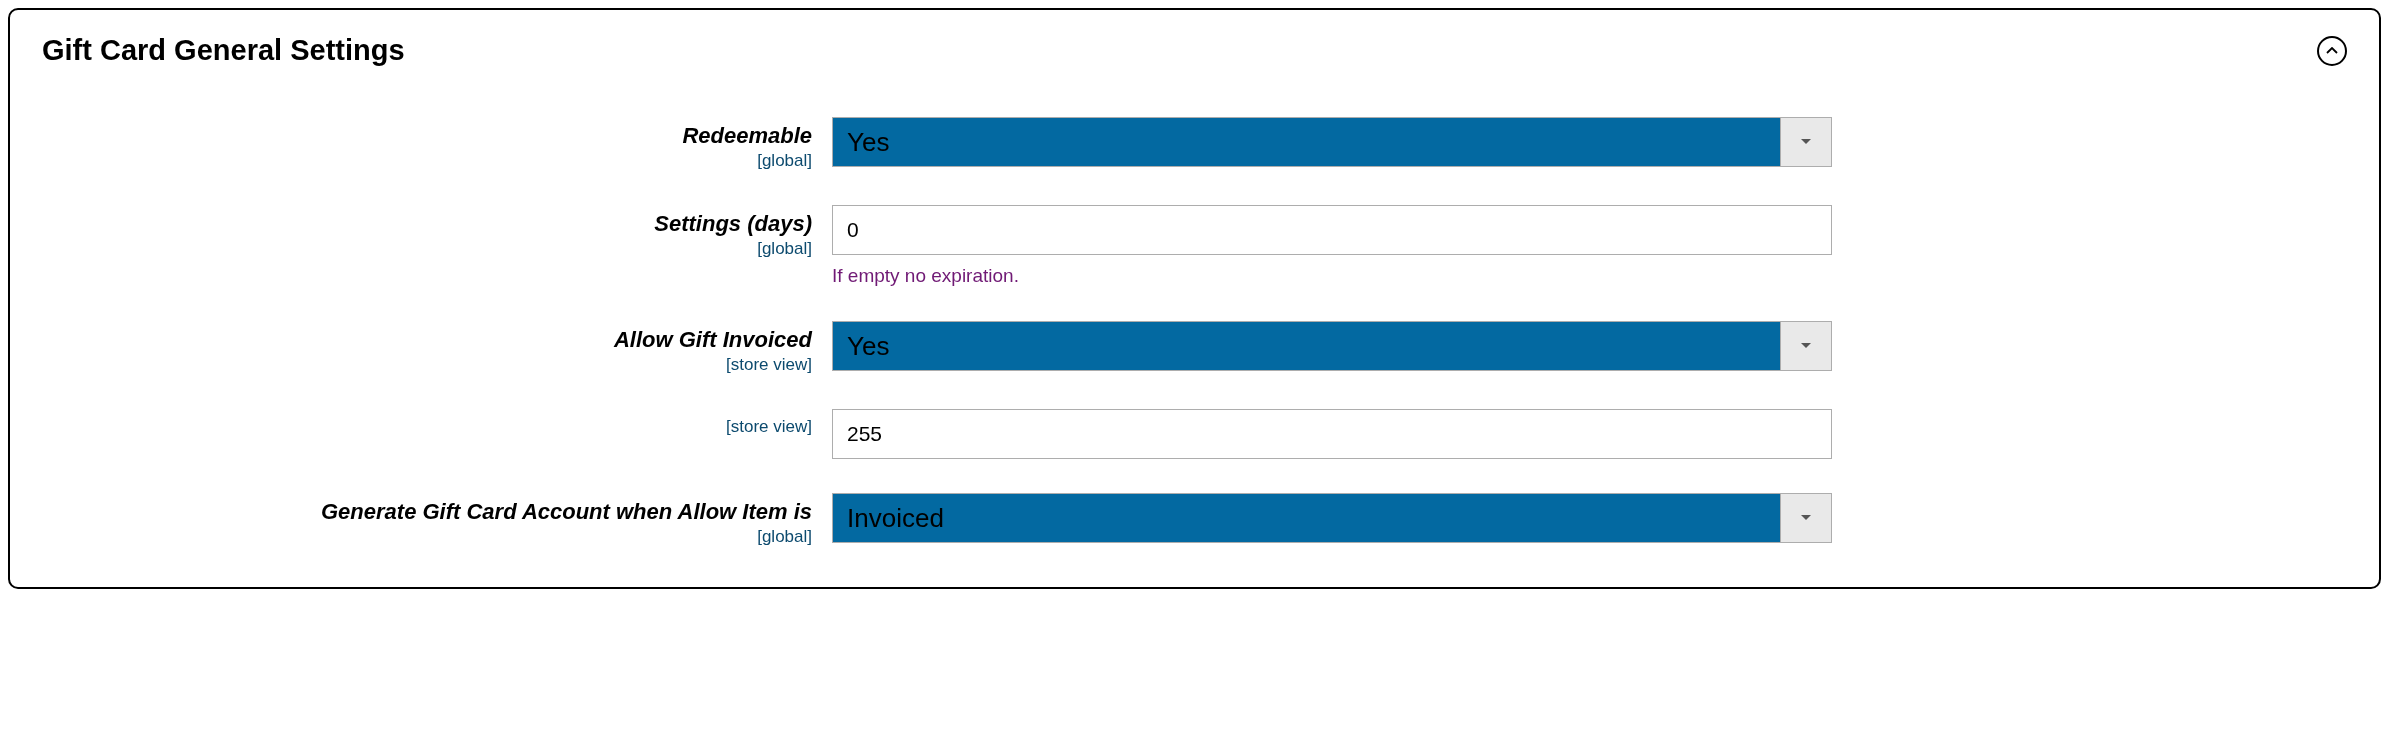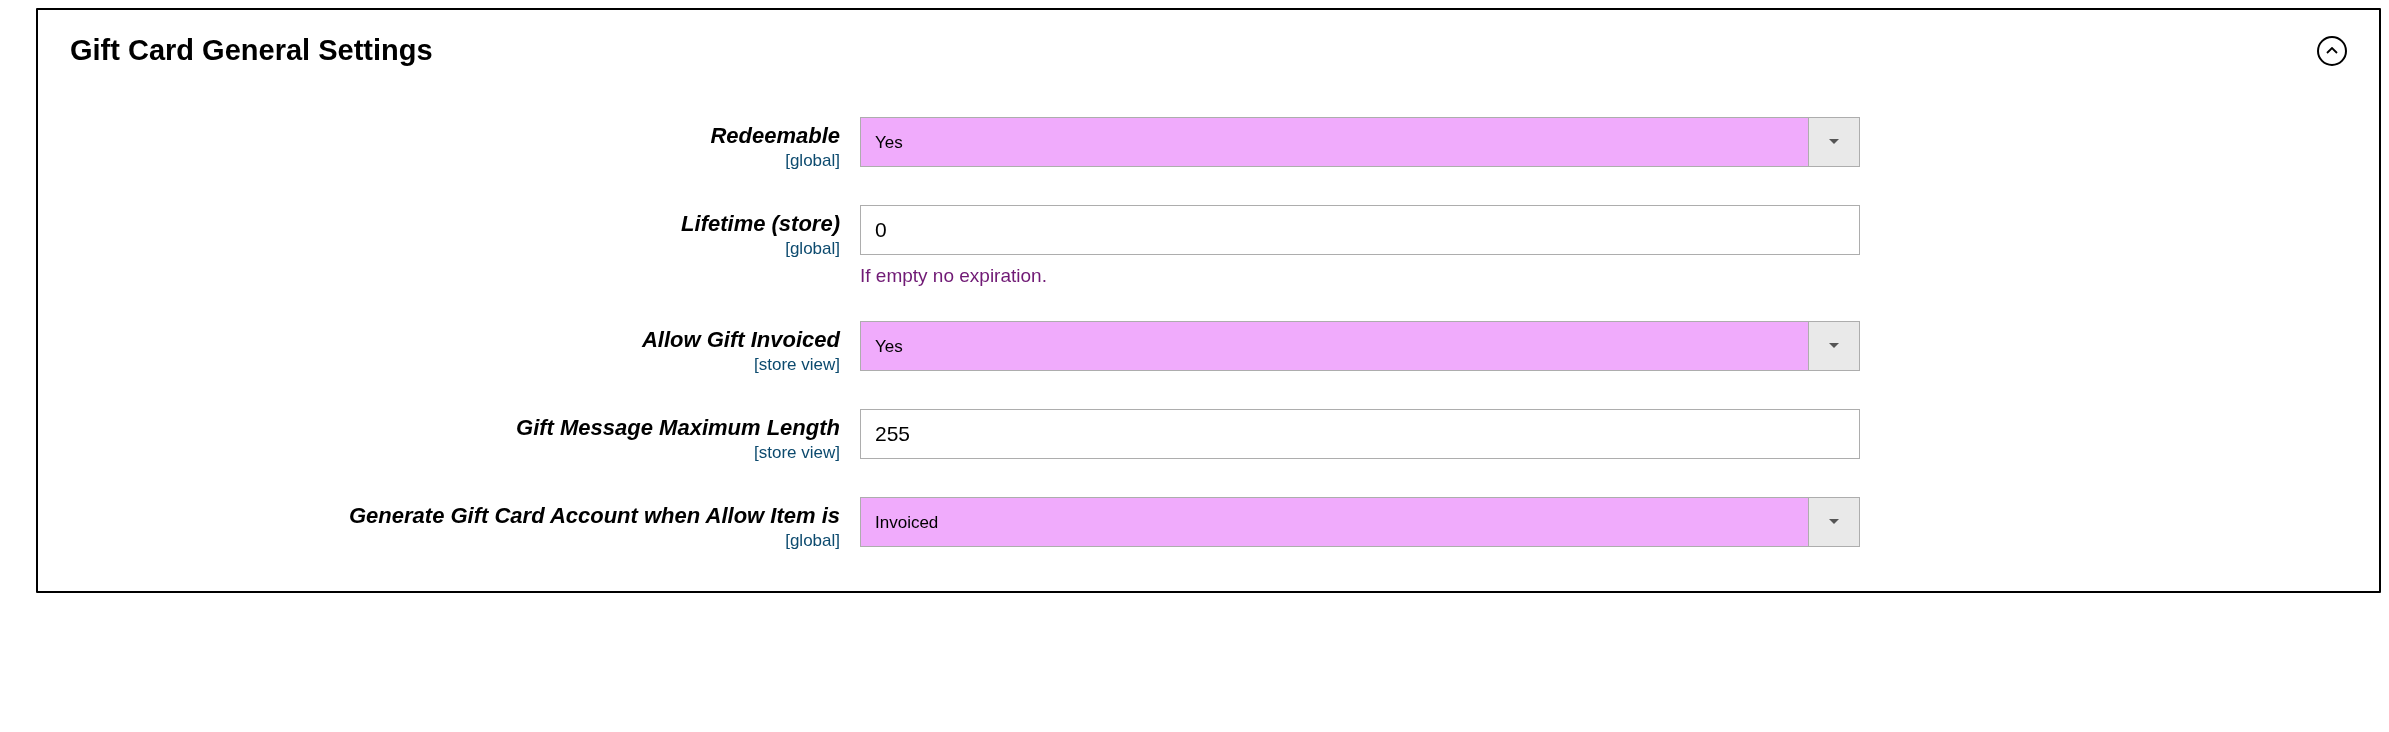--- a/index.html
+++ b/index.html
@@ -5,24 +5,23 @@
   * { box-sizing: border-box; }
   body {
     margin: 0;
     padding: 8px;
     font-family: Arial, Helvetica, sans-serif;
     background: #fff;
     color: #000;
   }
   .panel {
     border: 2.5px solid #000;
-    border-radius: 1px;
+    border-radius: 10px;
     padding: 24px 32px 40px 32px;
     position: relative;
-    margin-left: 28px;
   }
   .panel-header {
     display: flex;
     justify-content: space-between;
     align-items: center;
     margin-bottom: 50px;
   }
   .panel-title {
     font-size: 29px;
     font-weight: 700;
@@ -72,24 +71,24 @@
     width: 1000px;
   }
   .select-wrap {
     position: relative;
     width: 100%;
     height: 50px;
   }
   .select-wrap select {
     width: 100%;
     height: 100%;
-    font-size: 17px;
+    font-size: 26px;
     padding: 0 14px;
     border: 1px solid #adadad;
-    background: #f0abfc;
+    background: #0369a1;
     appearance: none;
     -webkit-appearance: none;
     cursor: pointer;
   }
   .select-arrow {
     position: absolute;
     right: 0;
     top: 0;
     width: 52px;
     height: 100%;
@@ -151,21 +150,21 @@
             <svg viewBox="0 0 12 8">
                 <path d="M1 1 L6 6 L11 1 Z"></path>
               </svg>
           </div>
         </div>
       </div>
     </div>
 
     <div class="form-row">
       <div class="label-col">
-        <div class="label-text">Lifetime (store)</div>
+        <div class="label-text">Settings (days)</div>
         <div class="scope-text">[global]</div>
       </div>
       <div class="control-col">
         <input type="text" class="text-input" value="0" style="">
         <div class="hint">If empty no expiration.</div>
       </div>
     </div>
 
     <div class="form-row">
       <div class="label-col">
@@ -181,21 +180,20 @@
             <svg viewBox="0 0 12 8">
                 <path d="M1 1 L6 6 L11 1 Z"></path>
               </svg>
           </div>
         </div>
       </div>
     </div>
 
     <div class="form-row">
       <div class="label-col">
-        <div class="label-text">Gift Message Maximum Length</div>
         <div class="scope-text">[store view]</div>
       </div>
       <div class="control-col">
         <input type="text" class="text-input" value="255" style="">
       </div>
     </div>
 
     <div class="form-row">
       <div class="label-col">
         <div class="label-text">Generate Gift Card Account when Allow Item is</div>

